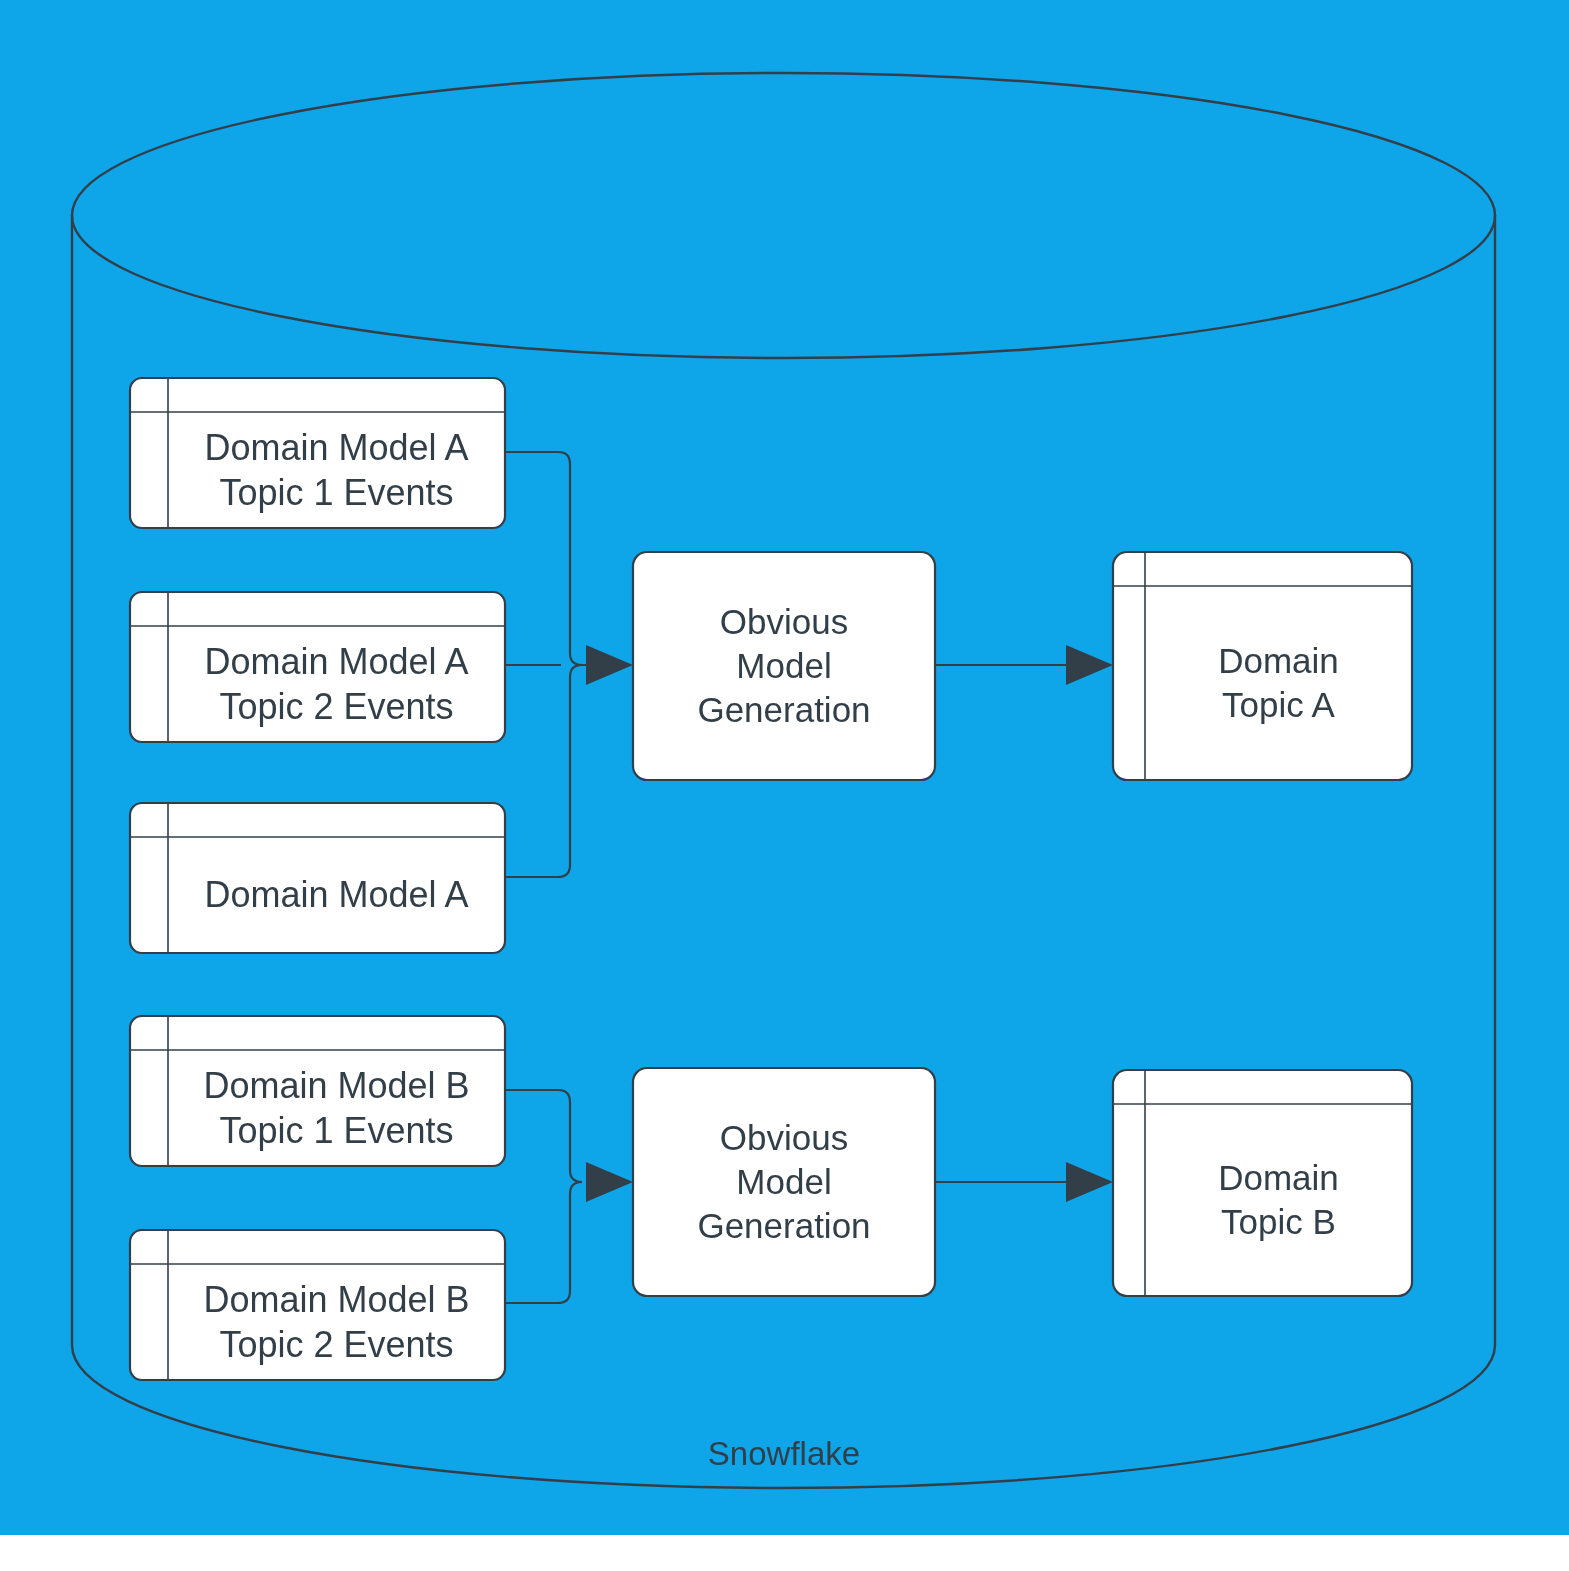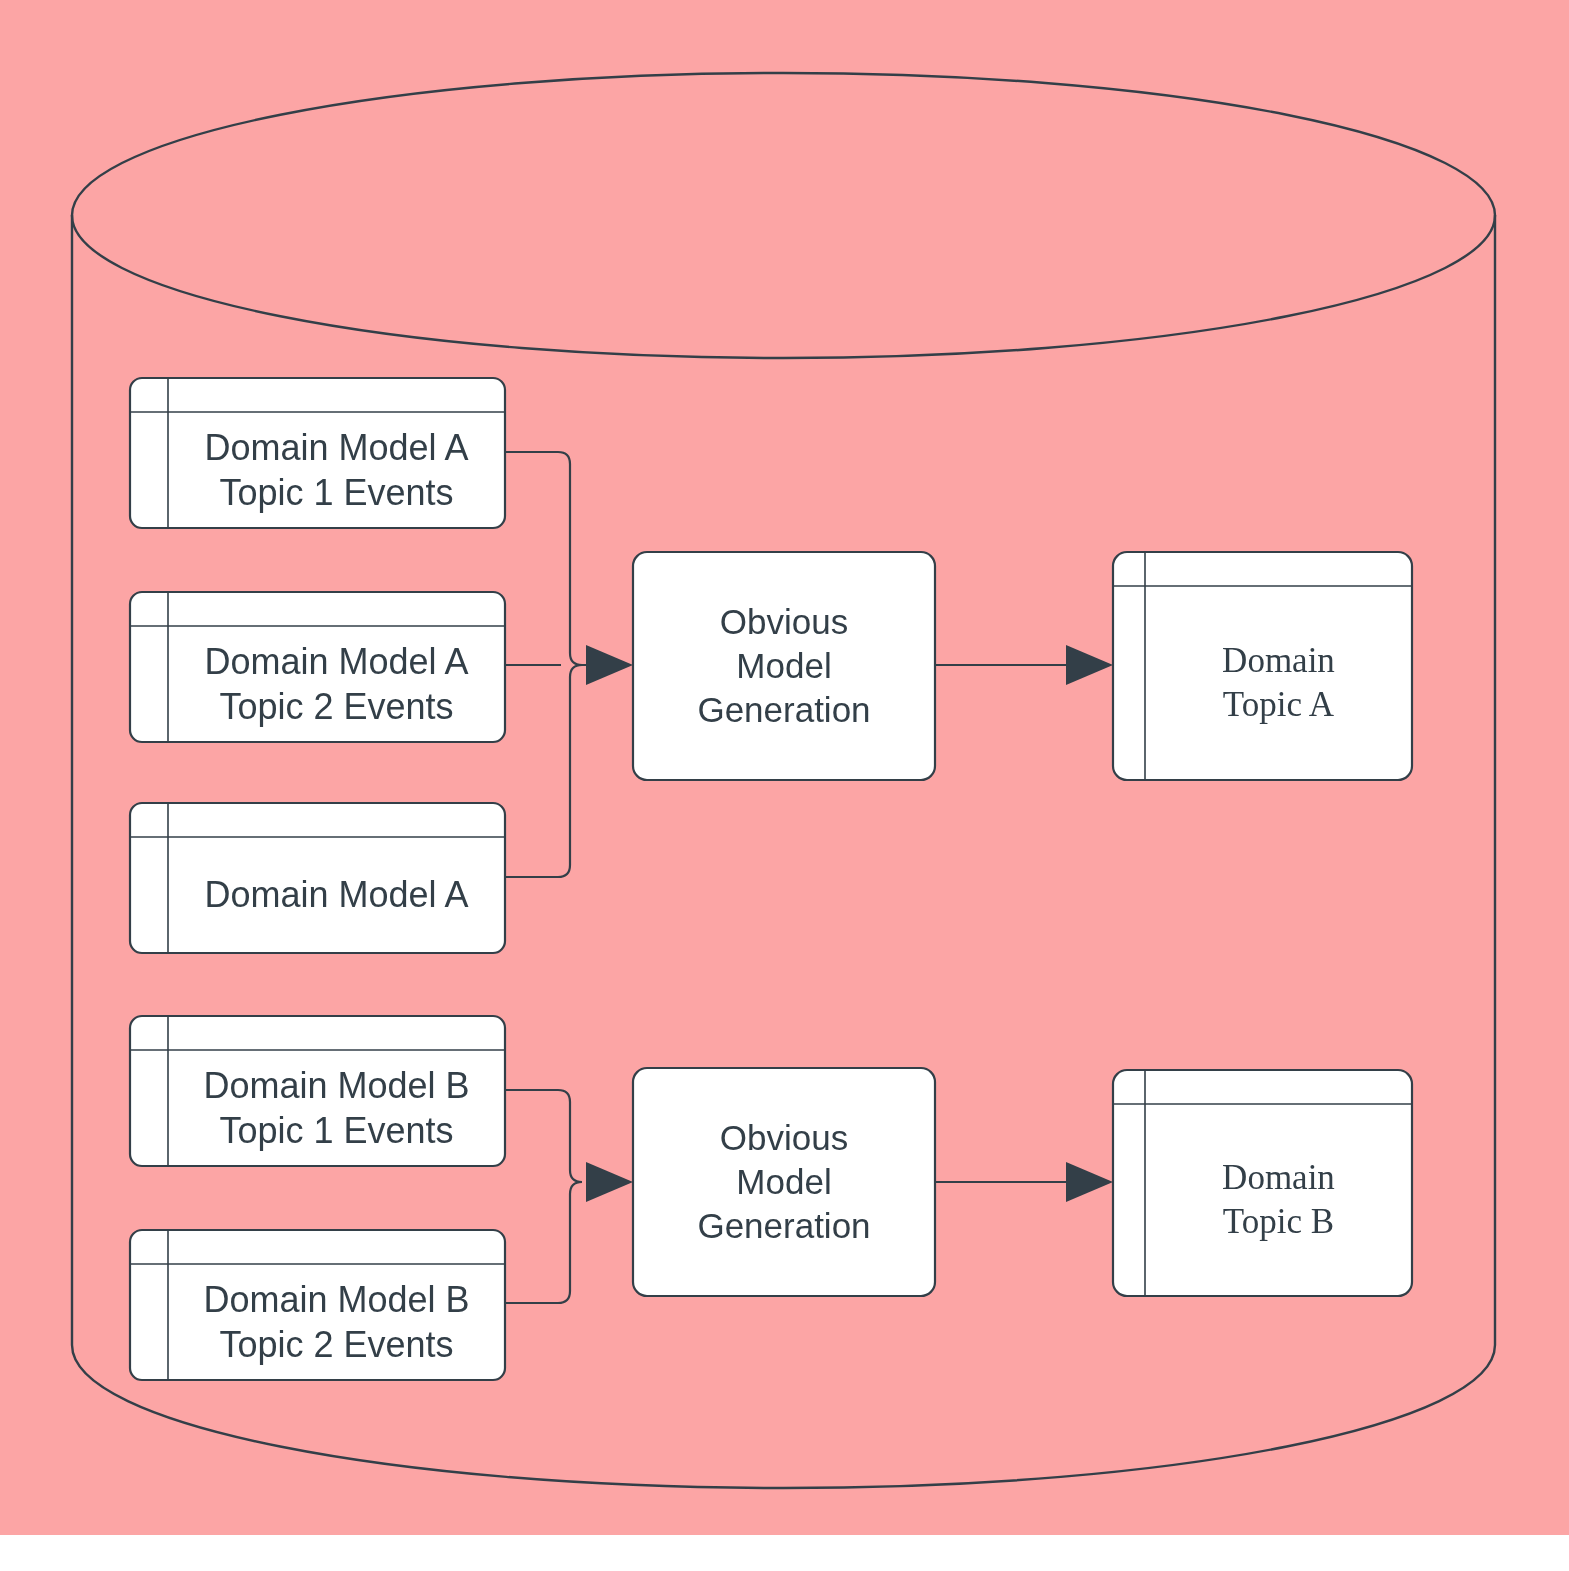--- a/index.html
+++ b/index.html
@@ -8,21 +8,21 @@
     padding: 0;
     background: #ffffff;
   }
   body {
     font-family: "Liberation Sans", sans-serif;
   }
   #canvas {
     position: relative;
     width: 1569px;
     height: 1535px;
-    background: #fca5a5;
+    background: #0ea5e9;
     overflow: hidden;
   }
   #diagram-svg {
     position: absolute;
     left: 0;
     top: 0;
     width: 1569px;
     height: 1571px;
   }
   .shape-stroke {
@@ -64,21 +64,20 @@
     flex-direction: column;
   }
   .lbl-table {
     font-size: 36px;
   }
   .lbl-process {
     font-size: 35px;
   }
   .lbl-output {
     font-size: 35px;
-    font-family: Liberation Serif, serif;
   }
   .lbl-cyl {
     font-size: 33px;
   }
 </style>
 </head>
 <body>
 
 <div id="canvas">
 
@@ -221,14 +220,17 @@
   <div class="lbl lbl-output" style="left:1145px; top:586px; width:267px; height:194px;">
     <span>Domain</span>
     <span>Topic A</span>
   </div>
 
   <div class="lbl lbl-output" style="left:1145px; top:1104px; width:267px; height:192px;">
     <span>Domain</span>
     <span>Topic B</span>
   </div>
 
+  <div class="lbl lbl-cyl" style="left:584px; top:1432px; width:400px; height:44px;">
+    <span>Snowflake</span>
+  </div>
 
 </div>
 
 </body></html>

